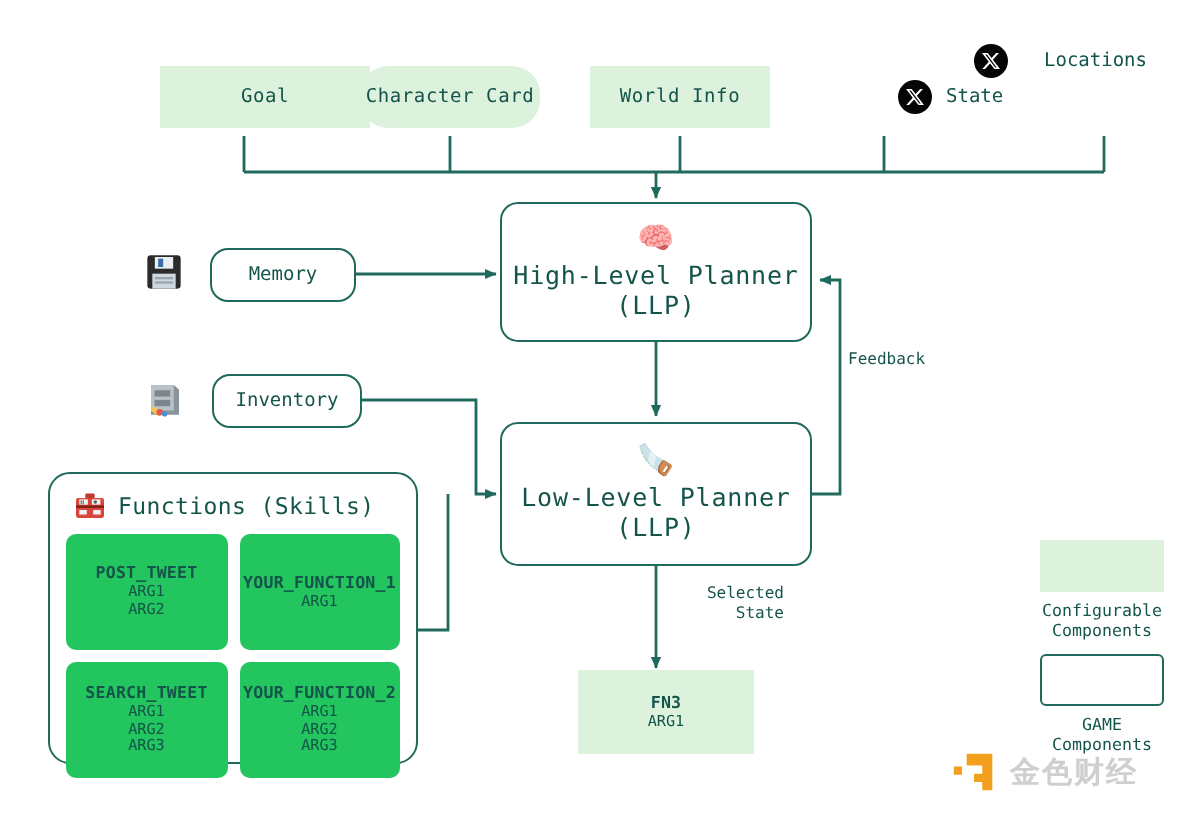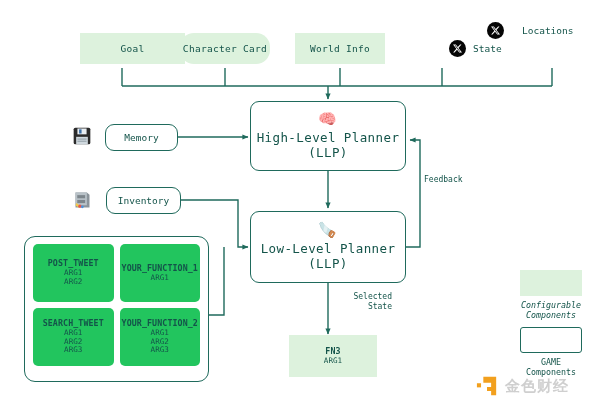--- a/index.html
+++ b/index.html
@@ -143,20 +143,36 @@
   <span class="plannersub">(LLP)</span>
 </div>
 
 <div class="node outlined planner" style="left:250px;top:211px;width:156px;height:72px;">
   <span class="emoji">🪚</span>
   <span>Low-Level Planner</span>
   <span class="plannersub">(LLP)</span>
 </div>
 
 <div class="funcpanel">
+  <div class="funchead">
+    <span class="ficon">
+      <svg viewBox="0 0 24 24" width="16" height="16">
+        <rect x="1.5" y="6" width="21" height="15" rx="1.6" fill="#d9463c"></rect>
+        <rect x="1.5" y="11.6" width="21" height="1.8" fill="#7e1f18"></rect>
+        <rect x="8.5" y="2.6" width="7" height="3.6" rx="1" fill="#c03a31"></rect>
+        <rect x="4" y="7" width="6.4" height="4" fill="#f0f0f0"></rect>
+        <rect x="13.4" y="7" width="6.4" height="4" fill="#f0f0f0"></rect>
+        <path d="M5.4 7.6 v3 M6.9 7.6 v3" stroke="#5a5a5a" stroke-width="0.8"></path>
+        <circle cx="16" cy="9" r="1.3" fill="#5a5a5a"></circle>
+        <rect x="4" y="15" width="5.6" height="3.4" fill="#f0f0f0"></rect>
+        <rect x="14.4" y="15" width="5.6" height="3.4" fill="#f0f0f0"></rect>
+      </svg>
+    </span>
+    <span>Functions (Skills)</span>
+  </div>
   <div class="fgrid">
     <div class="fcard">
       <div class="fname">POST_TWEET</div>
       <div class="farg">ARG1</div>
       <div class="farg">ARG2</div>
     </div>
     <div class="fcard">
       <div class="fname">YOUR_FUNCTION_1</div>
       <div class="farg">ARG1</div>
     </div>
@@ -182,21 +198,21 @@
   <div>Selected</div>
   <div>State</div>
 </div>
 
 <div class="node green" style="left:289px;top:335px;width:88px;height:42px;">
   <div class="fname">FN3</div>
   <div class="farg">ARG1</div>
 </div>
 
 <div class="legendbox green" style="left:520px;top:270px;"></div>
-<div class="legendtext" style="left:503px;top:300px;font-style:italic;">
+<div class="legendtext" style="left:503px;top:300px;">
   <div>Configurable</div>
   <div>Components</div>
 </div>
 
 <div class="legendbox outlined" style="left:520px;top:327px;border-radius:3px;"></div>
 <div class="legendtext" style="left:503px;top:357px;">
   <div>GAME</div>
   <div>Components</div>
 </div>
 

